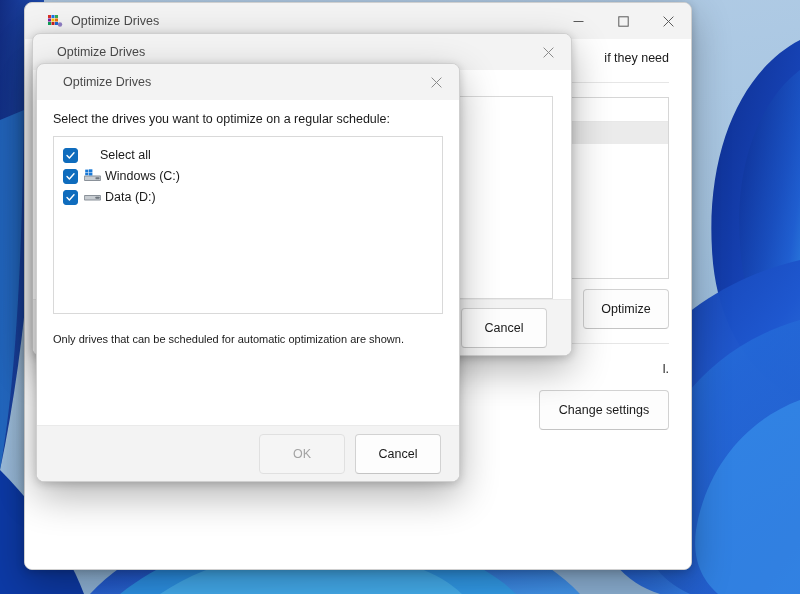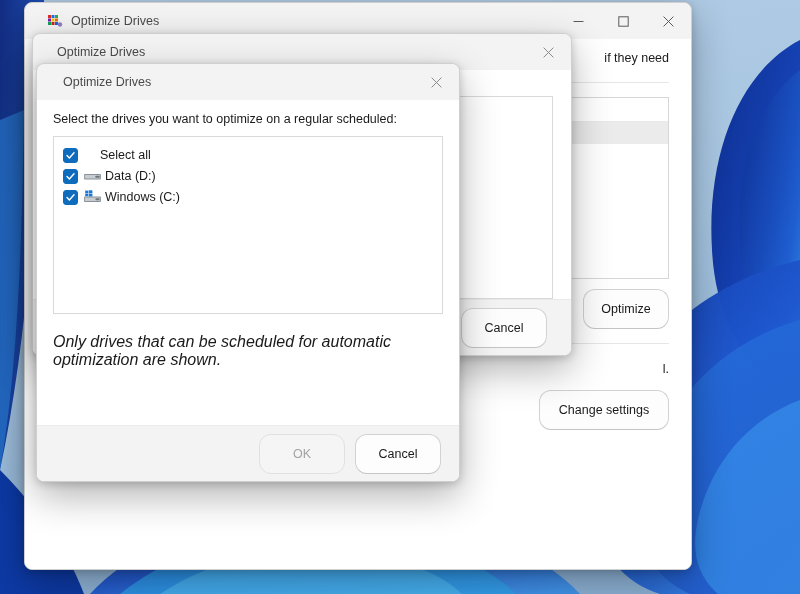--- a/index.html
+++ b/index.html
@@ -102,21 +102,21 @@
   .btn {
     min-width: 86px;
     height: 40px;
     padding: 12px 14px;
     font-size: 12.5px;
     font-family: "Liberation Sans", sans-serif;
     color: #1a1a1a;
     background: #fdfdfd;
     border: 1px solid #d2d2d2;
     border-bottom-color: #c4c4c4;
-    border-radius: 12px;
+    border-radius: 4px;
     display: inline-flex; align-items: center; justify-content: center;
     white-space: nowrap;
   }
   .btn.wide { min-width: 130px; }
   .btn.disabled { color: #a3a3a3; background: #f5f5f5; border-color: #e0e0e0; }
 
   
   #mid-dialog { left: 32px; top: 33px; width: 540px; height: 323px; }
   #mid-body {
     position: absolute; left: 0; right: 0; top: 36px; bottom: 0;
@@ -162,23 +162,22 @@
     height: 20px;
     padding-left: 9px;
     margin-bottom: 1px;
   }
   .drive-row .lbl {
     font-size: 12.5px; color: #1a1a1a;
     white-space: nowrap;
   }
   .selectall-lbl { margin-left: 22px; }
   .note {
-    font-size: 16px; color: #1a1a1a;
+    font-size: 11px; color: #1a1a1a;
     padding: 18px 16px 0 16px;
-    font-style: italic;
   }
   .auto-row {
     display: flex; align-items: center;
     padding: 24px 16px 0 16px;
   }
   .auto-row .lbl { font-size: 12.5px; color: #1a1a1a; margin-left: 8px; }
   #inner-footer {
     margin-top: auto;
     height: 56px;
     background: #f3f3f3;
@@ -352,47 +351,31 @@
       <div class="cap">
         <svg width="11" height="11" viewBox="0 0 11 11">
             <line x1="0.6" y1="0.6" x2="10.4" y2="10.4" stroke="#8a8a8a" stroke-width="1"></line>
             <line x1="10.4" y1="0.6" x2="0.6" y2="10.4" stroke="#8a8a8a" stroke-width="1"></line>
           </svg>
       </div>
     </div>
   </div>
 
   <div id="inner-body">
-    <div class="inner-prompt">Select the drives you want to optimize on a regular scheduled:</div>
+    <div class="inner-prompt">Select the drives you want to optimize on a regular schedule:</div>
 
     <div class="drive-list">
 
       <div class="drive-row">
         <span class="cbx">
           <svg width="9" height="9" viewBox="0 0 9 9">
               <polyline points="1,4.6 3.4,7 8,1.8" fill="none" stroke="#ffffff" stroke-width="1.4" stroke-linecap="round" stroke-linejoin="round"></polyline>
             </svg>
         </span>
         <span class="lbl selectall-lbl">Select all</span>
-      </div>
-
-      <div class="drive-row">
-        <span class="cbx">
-          <svg width="9" height="9" viewBox="0 0 9 9">
-              <polyline points="1,4.6 3.4,7 8,1.8" fill="none" stroke="#ffffff" stroke-width="1.4" stroke-linecap="round" stroke-linejoin="round"></polyline>
-            </svg>
-        </span>
-        <span class="drv">
-          <svg width="17" height="14" viewBox="0 0 17 14">
-            <rect x="0" y="5" width="17" height="5.5" rx="1" fill="#8a9199"></rect>
-            <rect x="0.8" y="5.9" width="15.4" height="3.7" rx="0.7" fill="#c7ccd1"></rect>
-            <rect x="11.5" y="6.8" width="4" height="1.9" rx="0.4" fill="#6e757d"></rect>
-          </svg>
-        </span>
-        <span class="lbl">Data (D:)</span>
       </div>
 
       <div class="drive-row">
         <span class="cbx">
           <svg width="9" height="9" viewBox="0 0 9 9">
               <polyline points="1,4.6 3.4,7 8,1.8" fill="none" stroke="#ffffff" stroke-width="1.4" stroke-linecap="round" stroke-linejoin="round"></polyline>
             </svg>
         </span>
         <span class="drv">
           <svg width="17" height="14" viewBox="0 0 17 14">
@@ -401,20 +384,36 @@
             <rect x="11.5" y="8.3" width="4" height="1.9" rx="0.4" fill="#6e757d"></rect>
             <rect x="1.2" y="0.6" width="3.1" height="2.6" fill="#1a79d6"></rect>
             <rect x="4.8" y="0.3" width="3.6" height="2.9" fill="#1a79d6"></rect>
             <rect x="1.2" y="3.6" width="3.1" height="2.6" fill="#1a79d6"></rect>
             <rect x="4.8" y="3.6" width="3.6" height="2.9" fill="#1a79d6"></rect>
           </svg>
         </span>
         <span class="lbl">Windows (C:)</span>
       </div>
 
+      <div class="drive-row">
+        <span class="cbx">
+          <svg width="9" height="9" viewBox="0 0 9 9">
+              <polyline points="1,4.6 3.4,7 8,1.8" fill="none" stroke="#ffffff" stroke-width="1.4" stroke-linecap="round" stroke-linejoin="round"></polyline>
+            </svg>
+        </span>
+        <span class="drv">
+          <svg width="17" height="14" viewBox="0 0 17 14">
+            <rect x="0" y="5" width="17" height="5.5" rx="1" fill="#8a9199"></rect>
+            <rect x="0.8" y="5.9" width="15.4" height="3.7" rx="0.7" fill="#c7ccd1"></rect>
+            <rect x="11.5" y="6.8" width="4" height="1.9" rx="0.4" fill="#6e757d"></rect>
+          </svg>
+        </span>
+        <span class="lbl">Data (D:)</span>
+      </div>
+
 
     </div>
 
     <div class="note">Only drives that can be scheduled for automatic optimization are shown.</div>
 
 
     <div id="inner-footer">
       <div class="btn disabled">OK</div>
       <div class="btn">Cancel</div>
     </div>

